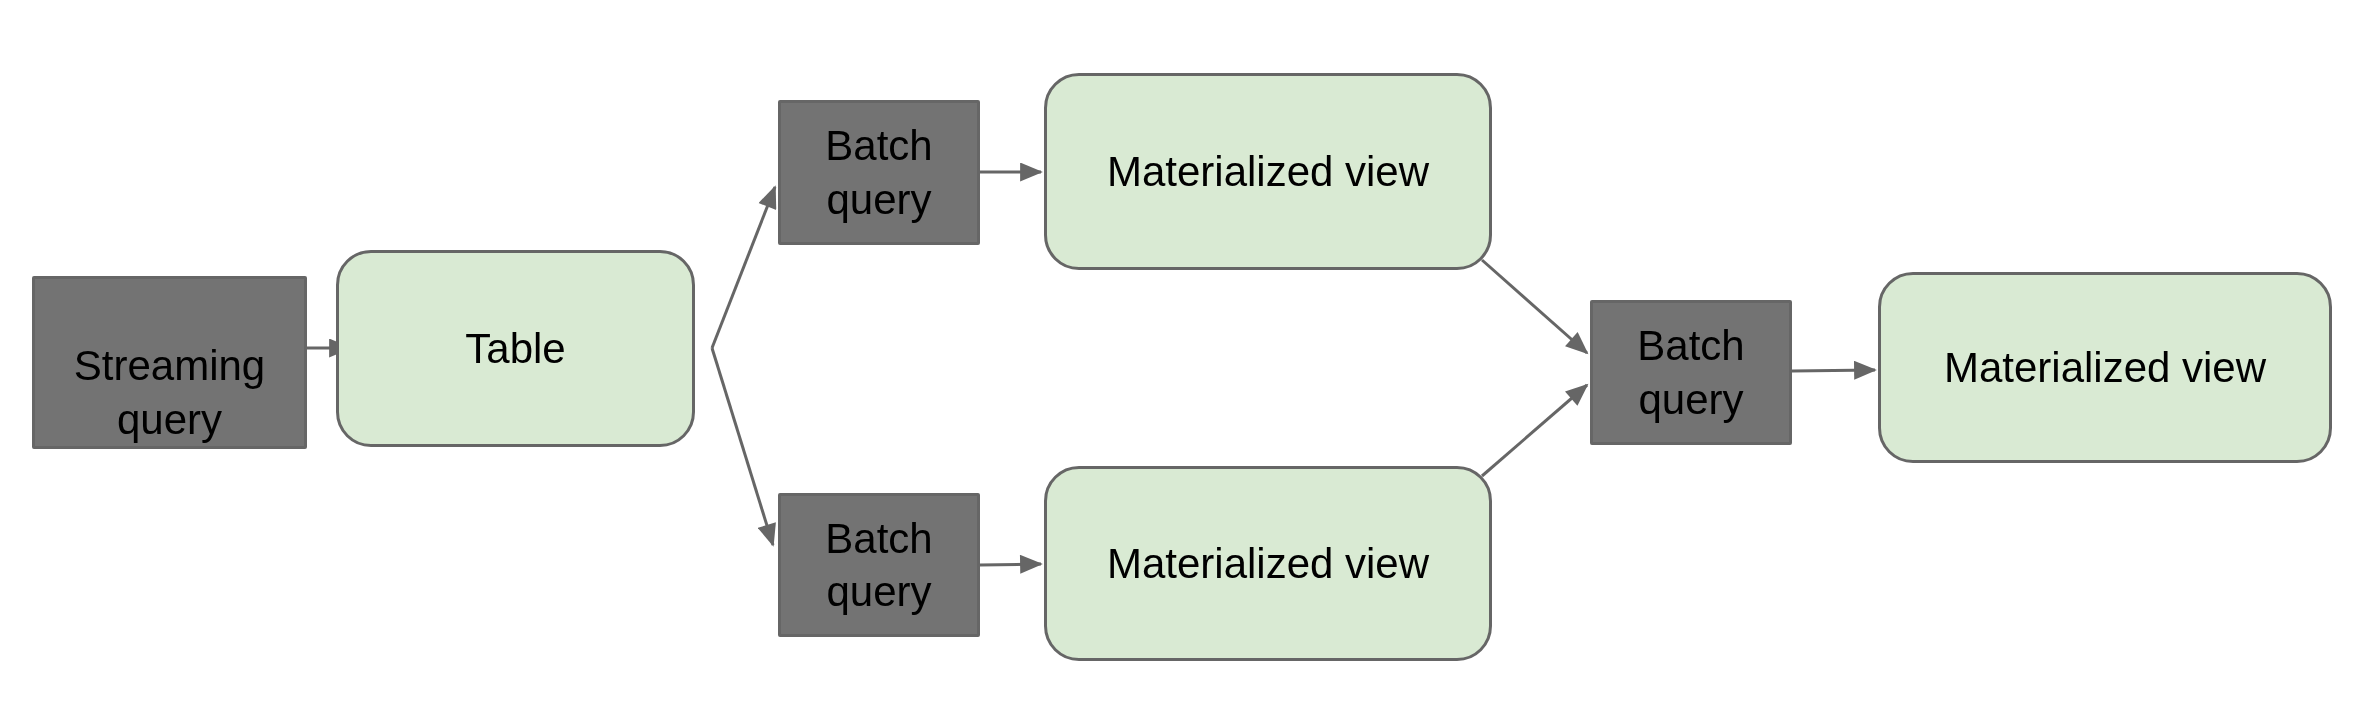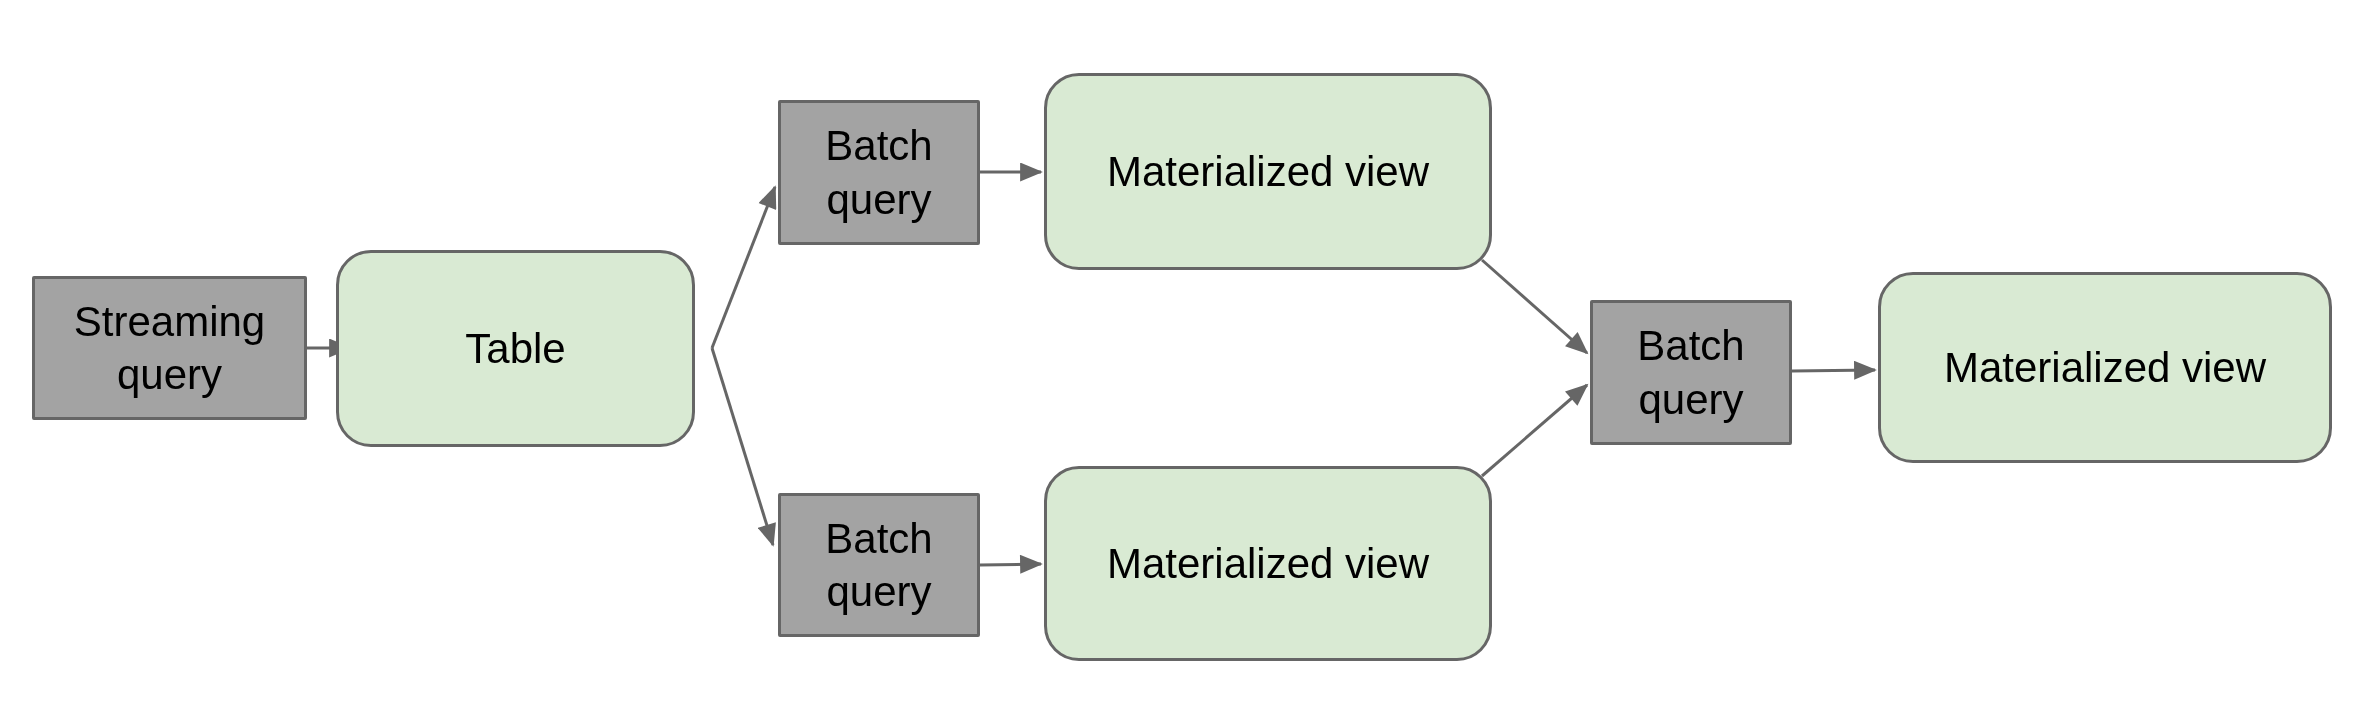--- a/index.html
+++ b/index.html
@@ -30,28 +30,28 @@
     display: flex;
     align-items: center;
     justify-content: center;
     text-align: center;
     color: #000000;
     font-size: 42px;
     line-height: 1.27;
   }
   .node .label { display: block; }
   .query {
-    background: #a3a3a3;
+    background: #737373;
     border-radius: 2px;
   }
   .green {
     background: #d9ead3;
     border-radius: 35px;
   }
-  .n-sq  { left: 32px;   top: 276px; width: 275px; height: 144px; }
+  .n-sq  { left: 32px;   top: 276px; width: 275px; height: 173px; align-items: flex-end; }
   .n-table { left: 336px; top: 250px; width: 359px; height: 197px; }
   .n-bqt { left: 778px;  top: 100px; width: 202px; height: 145px; }
   .n-mvt { left: 1044px; top: 73px;  width: 448px; height: 197px; }
   .n-bqb { left: 778px;  top: 493px; width: 202px; height: 144px; }
   .n-mvb { left: 1044px; top: 466px; width: 448px; height: 195px; }
   .n-bqr { left: 1590px; top: 300px; width: 202px; height: 145px; }
   .n-mvr { left: 1878px; top: 272px; width: 454px; height: 191px; }
   .edge {
     stroke: #666666;
     stroke-width: 3;

